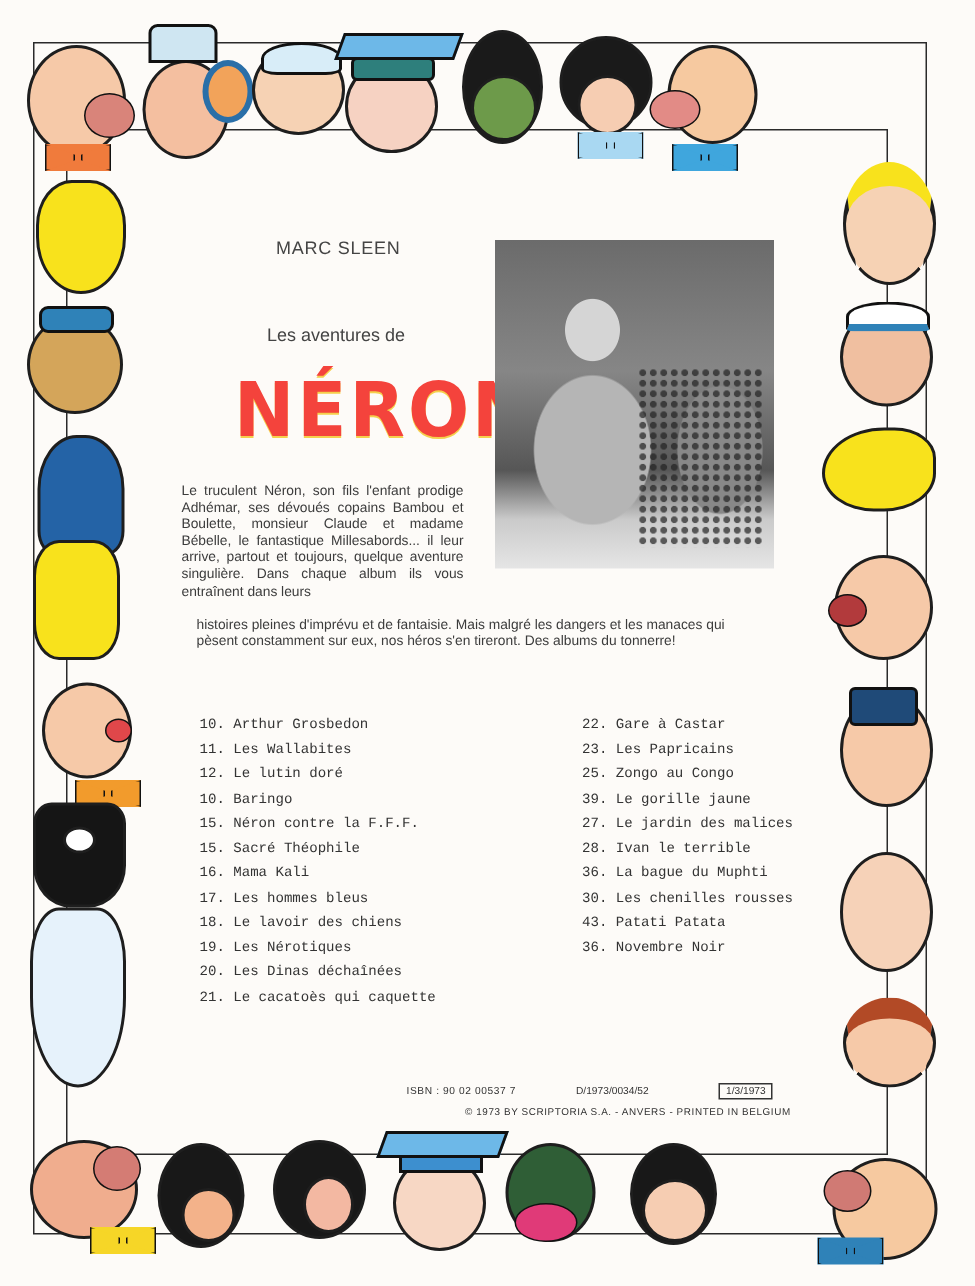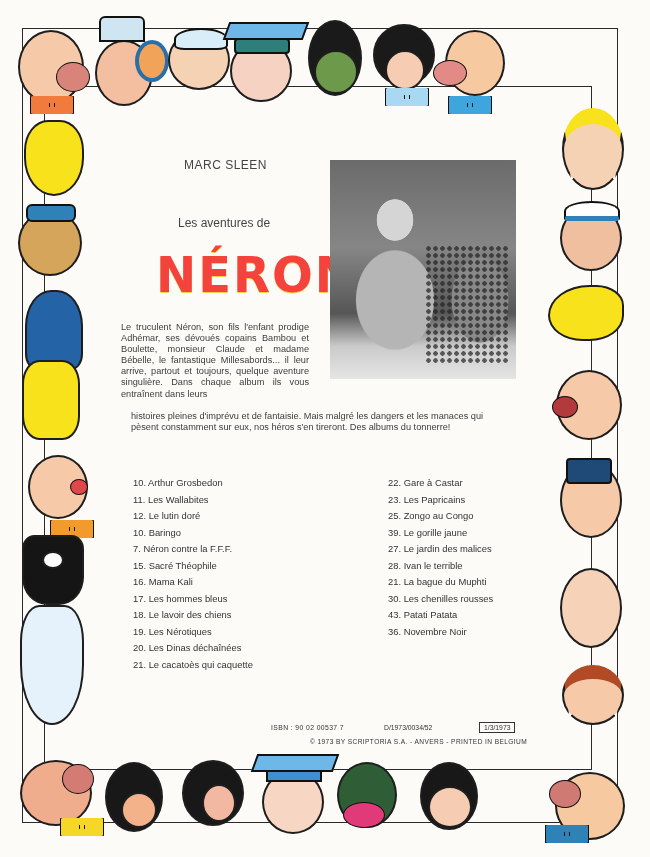--- a/index.html
+++ b/index.html
@@ -54,21 +54,21 @@
     background-size:7px 7px; opacity:0.7;
   }
   .intro {
     position:absolute; left:121px; top:322px; width:188px;
     font-size:9.2px; line-height:11.1px; color:#3c3c3c; text-align:justify;
   }
   .intro-wide {
     position:absolute; left:131px; top:411px; width:380px;
     font-size:9.2px; line-height:11.1px; color:#3c3c3c;
   }
-  .list { position:absolute; font-size:9.4px; color:#333; list-style:none; margin:0; padding:0; }
+  .list { position:absolute; font-size:9.4px; color:#333; list-style:none; margin:0; padding:0;font-family:Liberation Mono, monospace; }
   .list li { height:16.5px; line-height:16.5px; white-space:nowrap; }
   .list li.two { height:28px; line-height:12.5px; padding-top:2px; box-sizing:border-box; white-space:normal; width:110px; text-indent:-13px; padding-left:13px; }
   .list-left { left:133px; top:475px; }
   .list-right { left:388px; top:475px; }
   .isbn { position:absolute; left:271px; top:724px; font-size:6.8px; color:#333; letter-spacing:0.4px; }
   .dep { position:absolute; left:384px; top:724px; font-size:6.8px; color:#333; }
   .date-box { position:absolute; left:479px; top:722px; font-size:6.8px; color:#333; border:1px solid #333; padding:1px 4px; }
   .copyright { position:absolute; left:310px; top:738px; font-size:6.6px; color:#333; letter-spacing:0.4px; }
 </style>
 </head>
@@ -176,38 +176,38 @@
 </div>
 
 <div class="intro">Le truculent Néron, son fils l'enfant prodige Adhémar, ses dévoués copains Bambou et Boulette, monsieur Claude et madame Bébelle, le fantastique Millesabords... il leur arrive, partout et toujours, quelque aventure singulière. Dans chaque album ils vous entraînent dans leurs</div>
 <div class="intro-wide">histoires pleines d'imprévu et de fantaisie. Mais malgré les dangers et les manaces qui pèsent constamment sur eux, nos héros s'en tireront. Des albums du tonnerre!</div>
 
 <ul class="list list-left">
   <li>10. Arthur Grosbedon</li>
   <li>11. Les Wallabites</li>
   <li>12. Le lutin doré</li>
   <li>10. Baringo</li>
-  <li>7. Néron contre la F.F.F.</li>
+  <li>15. Néron contre la F.F.F.</li>
   <li>15. Sacré Théophile</li>
   <li>16. Mama Kali</li>
   <li>17. Les hommes bleus</li>
   <li>18. Le lavoir des chiens</li>
   <li>19. Les Nérotiques</li>
   <li>20. Les Dinas déchaînées</li>
   <li>21. Le cacatoès qui caquette</li>
 </ul>
 
 <ul class="list list-right">
   <li>22. Gare à Castar</li>
   <li>23. Les Papricains</li>
   <li>25. Zongo au Congo</li>
   <li>39. Le gorille jaune</li>
   <li>27. Le jardin des malices</li>
   <li>28. Ivan le terrible</li>
-  <li>21. La bague du Muphti</li>
+  <li>36. La bague du Muphti</li>
   <li>30. Les chenilles rousses</li>
   <li>43. Patati Patata</li>
   <li>36. Novembre Noir</li>
 </ul>
 
 <div class="isbn">ISBN : 90  02  00537  7</div>
 <div class="dep">D/1973/0034/52</div>
 <div class="date-box">1/3/1973</div>
 <div class="copyright">© 1973 BY SCRIPTORIA S.A. - ANVERS - PRINTED IN BELGIUM</div>
 

